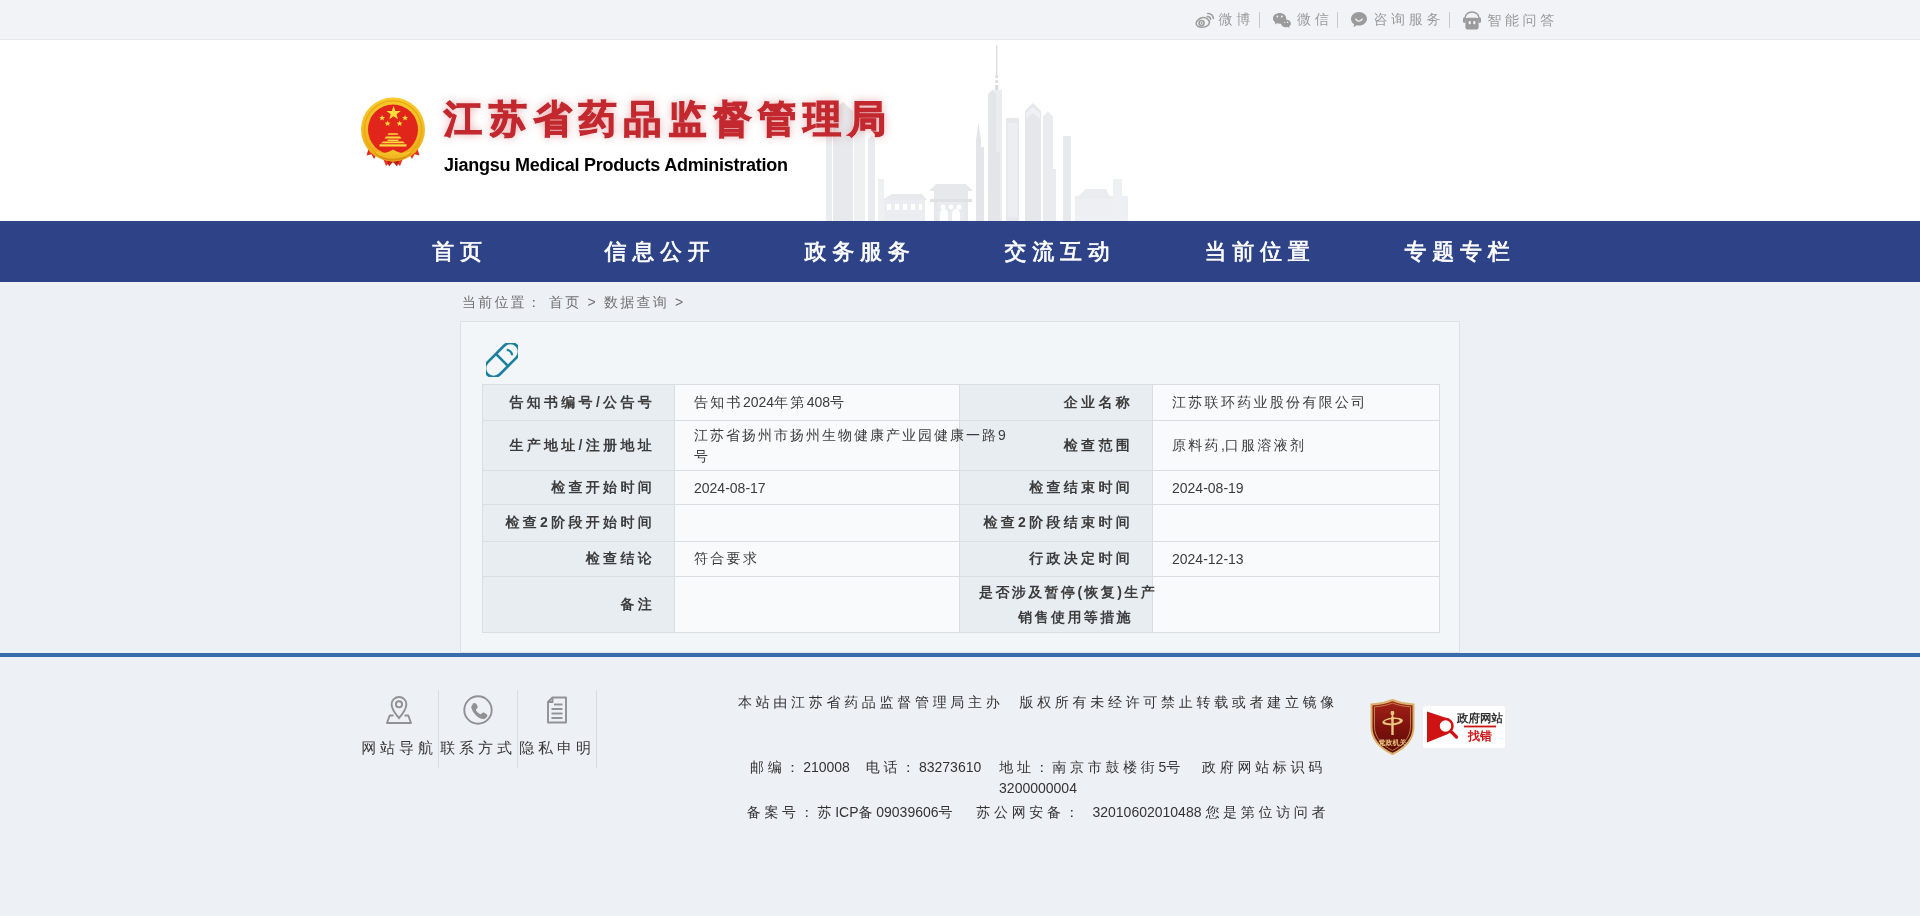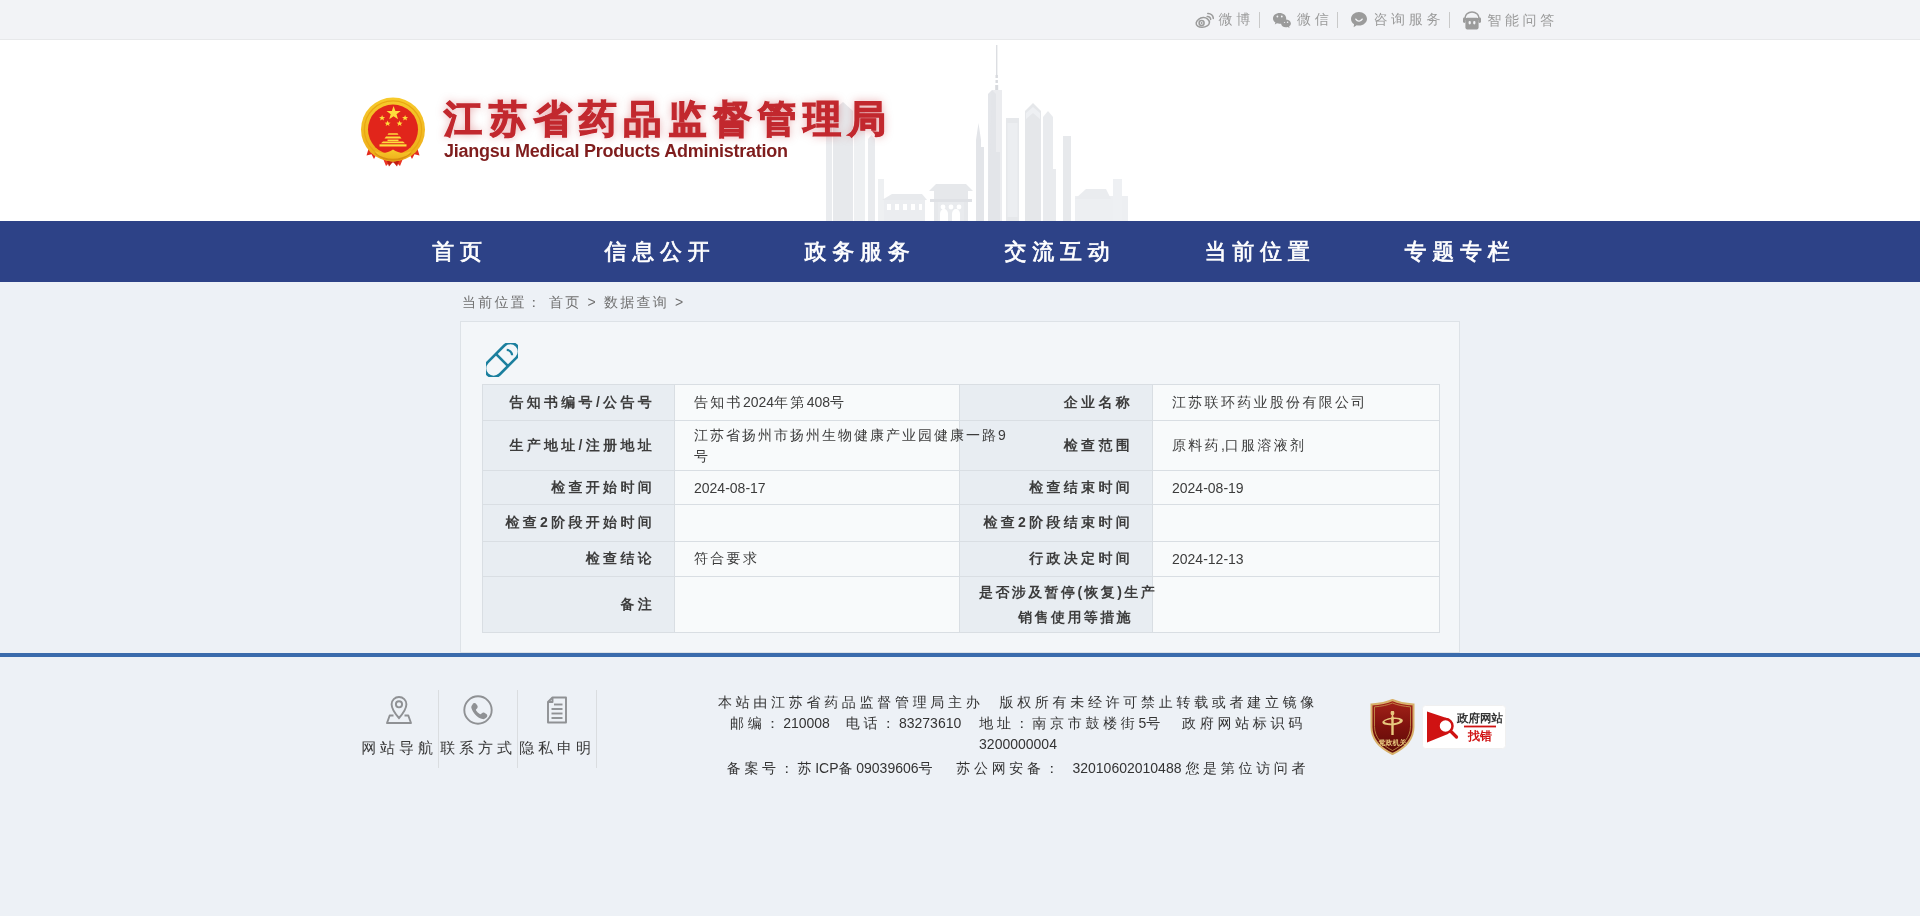--- a/index.html
+++ b/index.html
@@ -13,21 +13,21 @@
 .tb-item svg { margin-right:5px; }
 .tb-sep { width:1px; height:16px; background:#c9c9c9; margin:0 12px 0 5px; }
 
 
 .header { height:181px; background:#ffffff; position:relative; overflow:hidden; }
 .skyline { position:absolute; left:826px; bottom:0; }
 .header-in { position:relative; width:1200px; margin:0 auto; height:181px; }
 .emblem { position:absolute; left:0px; top:57px; }
 .titles { position:absolute; left:84px; top:59px; }
 .title-cn { font-size:38px; line-height:40px; font-weight:bold; color:#c2282e; letter-spacing:6.9px; white-space:nowrap; -webkit-text-stroke:1.2px #c2282e; text-shadow:0 0 8px rgba(194,40,46,0.5); }
-.title-en { font-size:18px; letter-spacing:-0.25px; line-height:19px; font-weight:bold; color:#7f1d1d; margin-top:3px; white-space:nowrap; }
+.title-en { font-size:18px; letter-spacing:-0.25px; line-height:19px; font-weight:bold; color:#000000; margin-top:17px; white-space:nowrap; }
 
 
 .nav { height:61px; background:#2d4287; }
 .nav-in { width:1200px; margin:0 auto; display:flex; }
 .nav-in a { display:block; width:200px; line-height:61px; text-align:center; color:#ffffff; font-size:22px; letter-spacing:5.8px; text-decoration:none; -webkit-text-stroke:0.7px #ffffff; }
 
 
 .crumbs { width:1000px; margin:0 auto; height:39px; line-height:40px; font-size:14px; color:#707070; padding-left:2px; letter-spacing:2.2px; }
 
 
@@ -42,22 +42,22 @@
 td.lbl .two { line-height:25px; }
 
 .z { letter-spacing:3.7px; }
 .zv { letter-spacing:2.3px; }
 
 .footer { border-top:4px solid #3a6bac; background:#edf1f6; height:259px; position:relative; }
 .f-icons { position:absolute; left:360px; top:33px; display:flex; align-items:flex-start; }
 .f-block { width:78px; text-align:center; } .f-block svg { margin-top:3.5px; display:inline-block; }
 .f-block .cap { font-size:15px; color:#3a3a3a; margin-top:9px; letter-spacing:3.9px; }
 .f-vsep { width:1px; height:78px; background:#dadde0; margin:0 0; }
-.f-text { position:absolute; left:700px; top:0; width:636px; text-align:center; color:#333; }
-.f-text p { font-size:14px; line-height:21px; }
+.f-text { position:absolute; left:720px; top:0; width:636px; text-align:center; color:#333; }
+.f-text p { font-size:14px; line-height:21px;margin-top:44px; }
 .f-text p.l1 { margin-top:35px; } .f-text p.l3 { margin-top:3px; }
 .f-badges { position:absolute; left:1370px; top:42px; display:flex; align-items:flex-start; }
 </style>
 </head>
 <body>
 
 <div class="topbar">
   <div class="topbar-in">
     <span class="tb-item"><svg id="ic-weibo" width="20" height="17" viewBox="0 0 20 17">
           <g fill="none" stroke="#9b9b9b" stroke-width="1.5">

